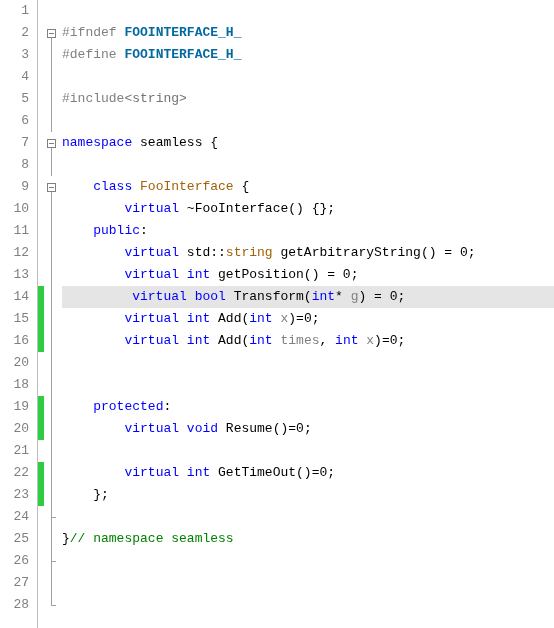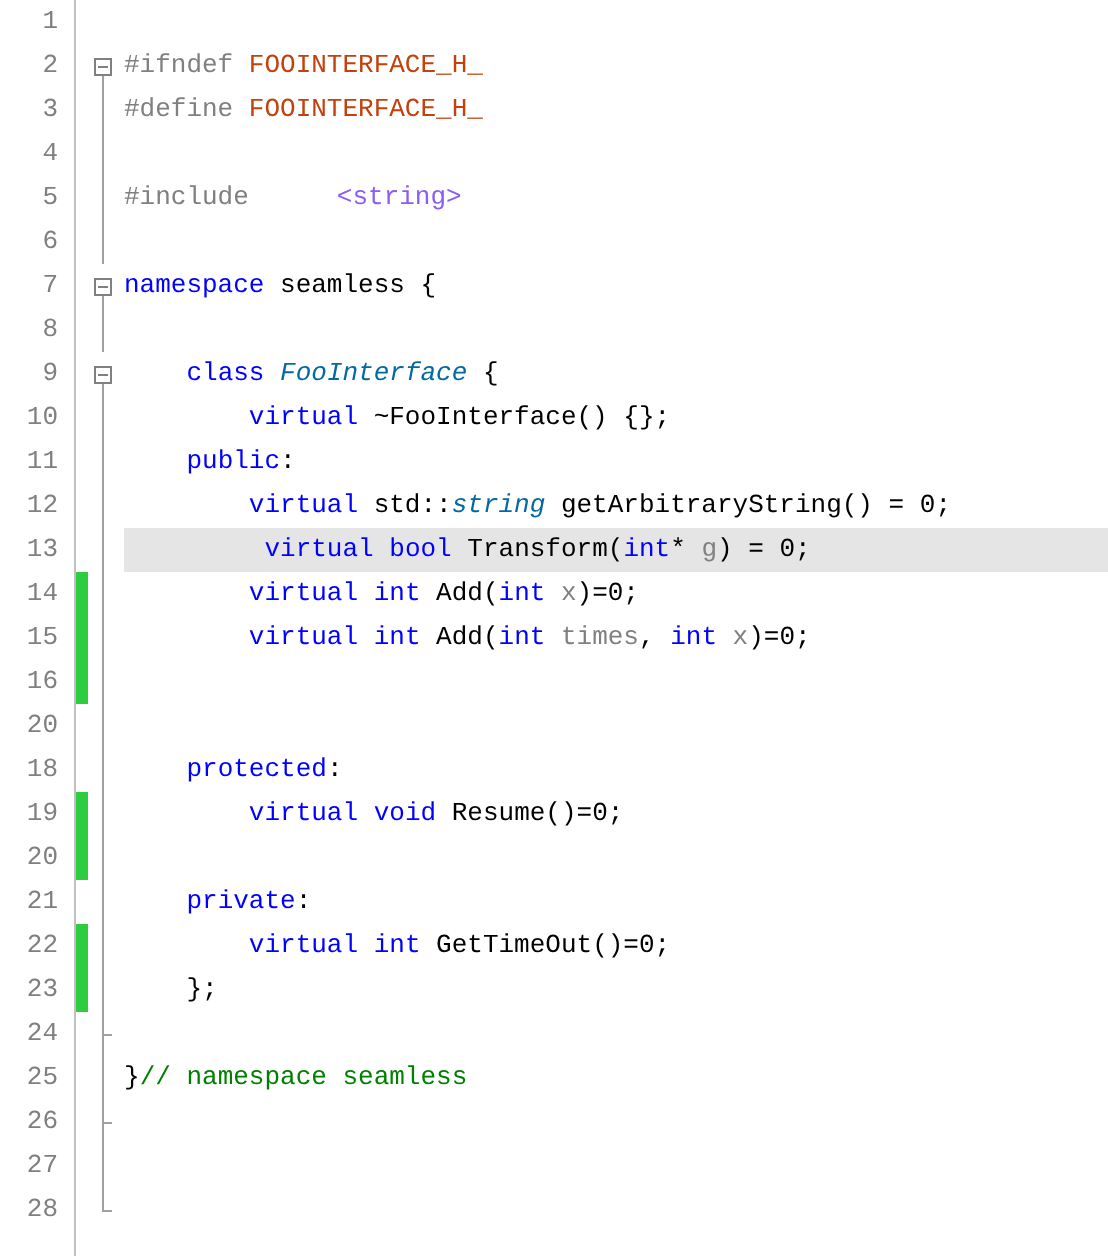--- a/index.html
+++ b/index.html
@@ -91,24 +91,24 @@
 .code-line {
   height: 22px;
   line-height: 22px;
   white-space: pre;
   color: #000000;
 }
 .code-line.current {
   background: #e5e5e5;
 }
 .kw-pp { color: #808080; }
-.kw-ppname { color: #c2410c; font-weight: normal; }
-.kw-inc { color: #8b5cf6; margin-left: 44px; }
+.kw-ppname { color: #0369a1; font-weight: bold; }
+.kw-inc { color: #737373; }
 .kw-blue { color: #0000ff; }
-.kw-type { color: #0369a1; font-style: italic; }
+.kw-type { color: #a16207; }
 .kw-param { color: #808080; }
 .kw-comment { color: #008000; }
 </style>
 </head>
 <body>
 
 <div class="gutter">
   <div class="lineno">1</div>
   <div class="lineno">2</div>
   <div class="lineno">3</div>
@@ -269,27 +269,27 @@
 <div class="code-line"><span class="kw-pp">#define</span> <span class="kw-ppname">FOOINTERFACE_H_</span></div>
 <div class="code-line"><span></span></div>
 <div class="code-line"><span class="kw-pp">#include</span><span class="kw-inc">&lt;string&gt;</span></div>
 <div class="code-line"><span></span></div>
 <div class="code-line"><span class="kw-blue">namespace</span> <span>seamless</span><span> {</span></div>
 <div class="code-line"><span></span></div>
 <div class="code-line">    <span class="kw-blue">class</span> <span class="kw-type">FooInterface</span><span> {</span></div>
 <div class="code-line">        <span class="kw-blue">virtual</span><span> ~FooInterface() {};</span></div>
 <div class="code-line">    <span class="kw-blue">public</span><span>:</span></div>
 <div class="code-line">        <span class="kw-blue">virtual</span><span> std::</span><span class="kw-type">string</span><span> getArbitraryString() = 0;</span></div>
+<div class="code-line">        <span class="kw-blue">virtual</span> <span class="kw-blue">int</span><span> getPosition() = 0;</span></div>
 <div class="code-line current">         <span class="kw-blue">virtual</span> <span class="kw-blue">bool</span><span> Transform(</span><span class="kw-blue">int</span><span>*</span><span class="kw-param"> g</span><span>) = 0;</span></div>
 <div class="code-line">        <span class="kw-blue">virtual</span> <span class="kw-blue">int</span><span> Add(</span><span class="kw-blue">int</span><span class="kw-param"> x</span><span>)=0;</span></div>
 <div class="code-line">        <span class="kw-blue">virtual</span> <span class="kw-blue">int</span><span> Add(</span><span class="kw-blue">int</span><span class="kw-param"> times</span><span>, </span><span class="kw-blue">int</span><span class="kw-param"> x</span><span>)=0;</span></div>
 <div class="code-line"><span></span></div>
 <div class="code-line"><span></span></div>
 <div class="code-line">    <span class="kw-blue">protected</span><span>:</span></div>
 <div class="code-line">        <span class="kw-blue">virtual</span> <span class="kw-blue">void</span><span> Resume()=0;</span></div>
 <div class="code-line"><span></span></div>
-<div class="code-line">    <span class="kw-blue">private</span><span>:</span></div>
 <div class="code-line">        <span class="kw-blue">virtual</span> <span class="kw-blue">int</span><span> GetTimeOut()=0;</span></div>
 <div class="code-line">    <span>};</span></div>
 <div class="code-line"><span></span></div>
 <div class="code-line"><span>}</span><span class="kw-comment">// namespace seamless</span></div>
 <div class="code-line"><span></span></div>
 </div>
 
 </body></html>

